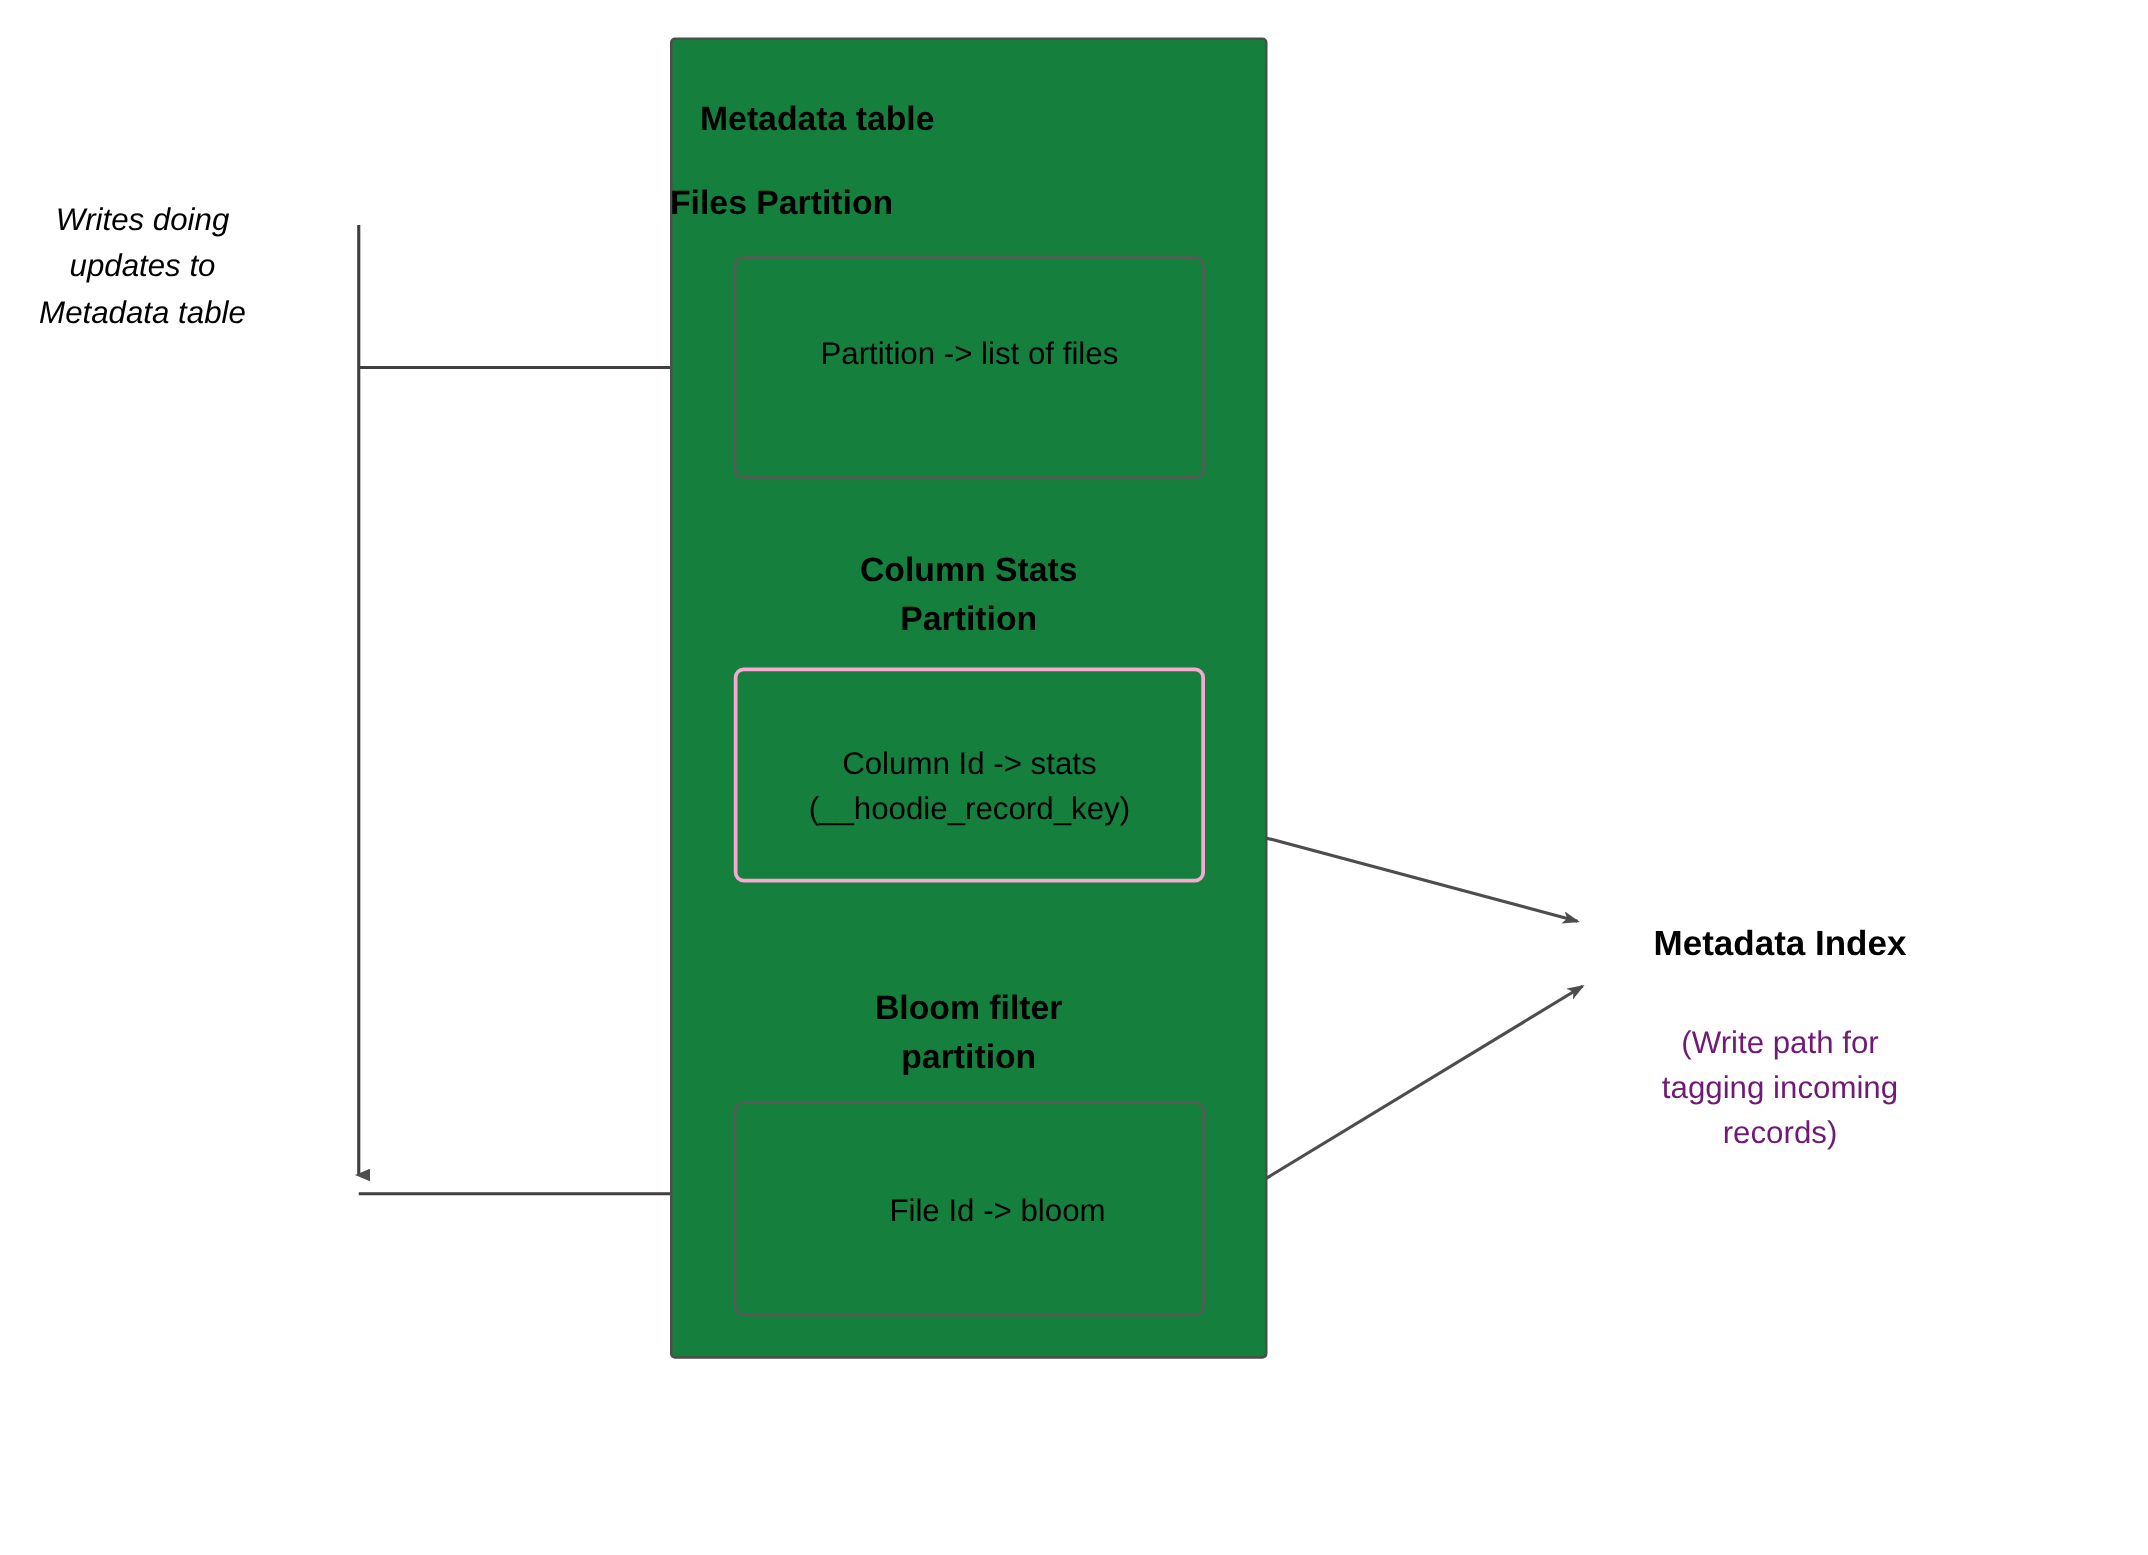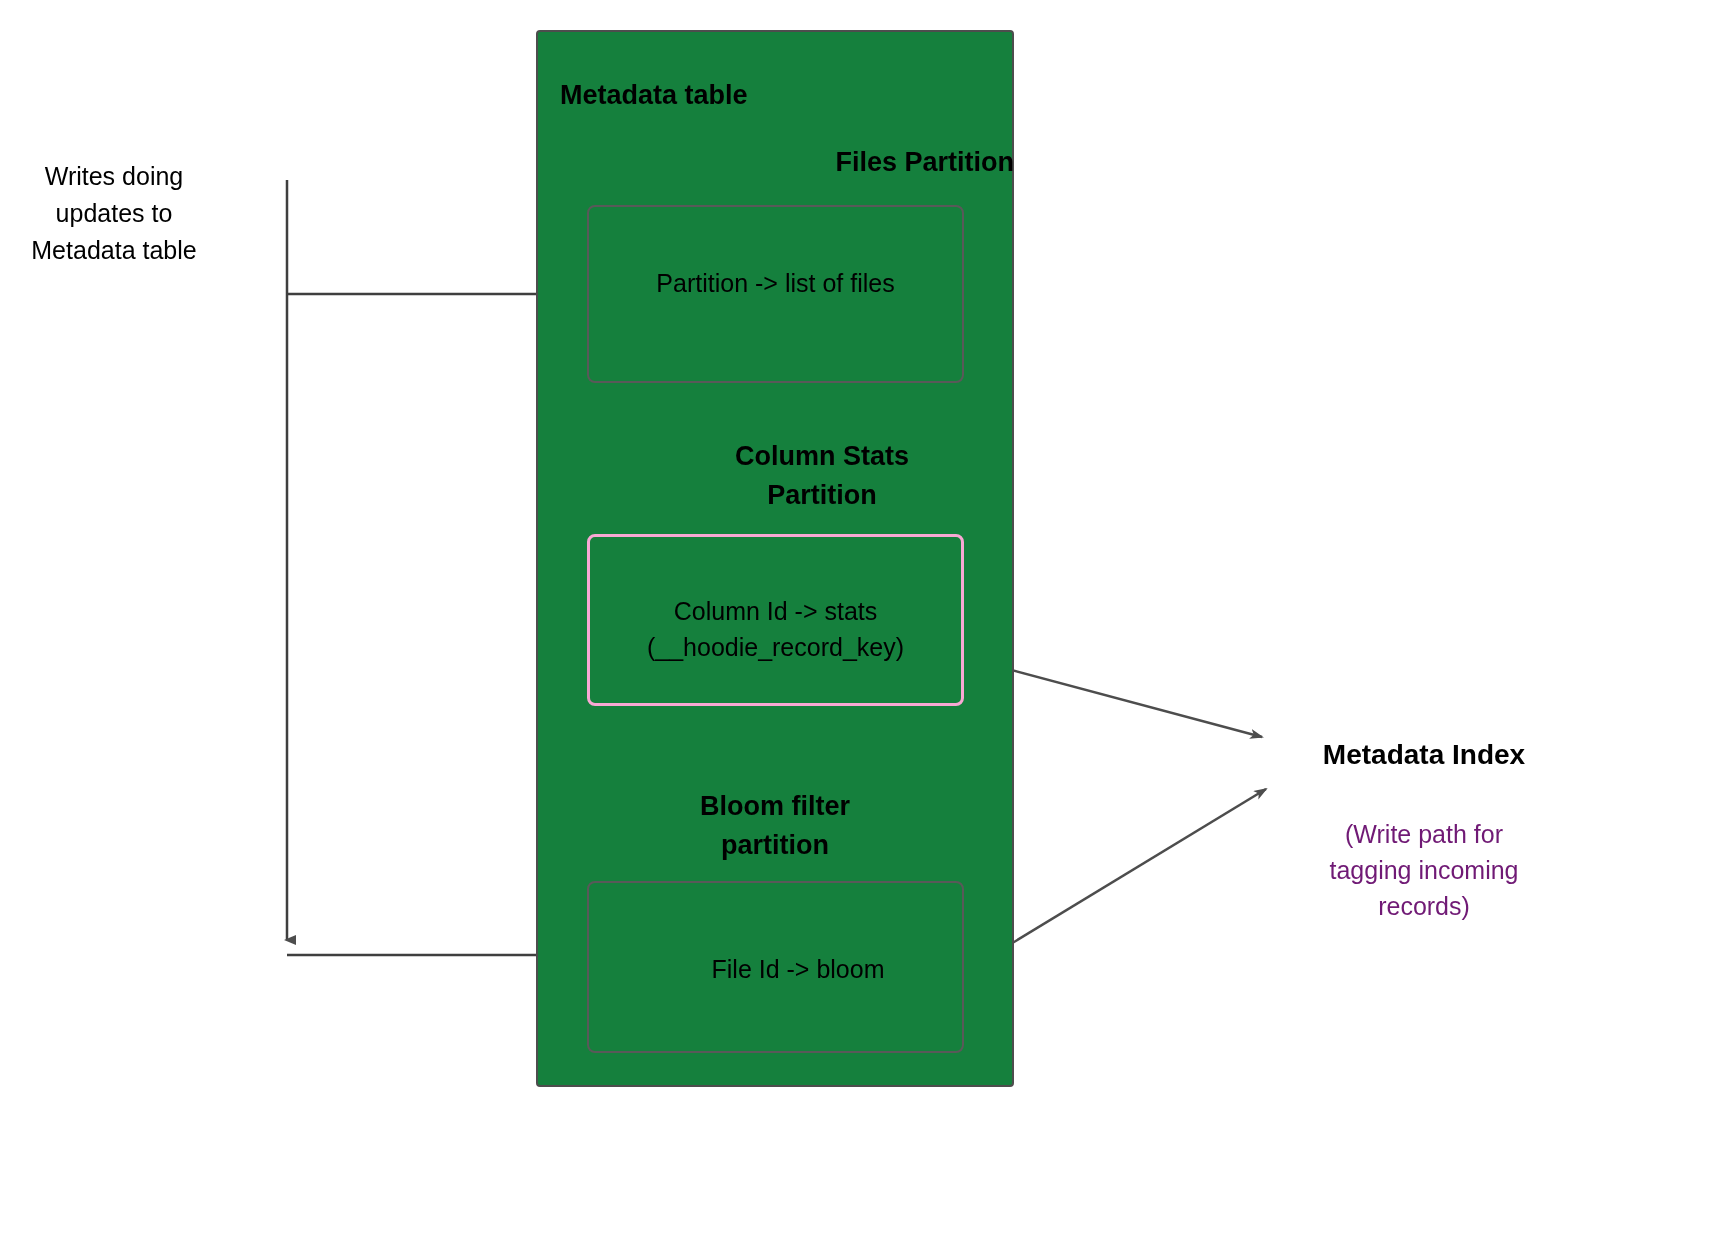--- a/index.html
+++ b/index.html
@@ -22,26 +22,26 @@
 
   .box-text{position:absolute;left:0;right:0;text-align:center;
             font-size:25px;line-height:36px;color:#000;}
 
   .files-text{top:58px;}
   .stats-text{top:56px;}
   .bloom-text{top:68px;padding-left:45px;}
 
   .hdr{position:absolute;font-weight:bold;color:#000;}
   .title-metadata-table{left:560px;top:80px;font-size:27px;}
-  .title-files{left:536px;top:147px;width:478px;text-align:right;font-size:27px;}
-  .title-stats{left:536px;top:437px;width:478px;text-align:center;font-size:27px;line-height:39px;padding-left:47px;}
+  .title-files{left:536px;top:147px;width:478px;text-align:left;font-size:27px;}
+  .title-stats{left:536px;top:437px;width:478px;text-align:center;font-size:27px;line-height:39px;}
   .title-bloom{left:536px;top:787px;width:478px;text-align:center;font-size:27px;line-height:39px;}
 
   .left-label{position:absolute;left:8px;top:158px;width:212px;text-align:center;
-              font-size:25px;line-height:37px;color:#000;}
+              font-size:25px;line-height:37px;color:#000;font-style:italic;}
 
   .right-title{position:absolute;left:1285px;top:739px;width:278px;text-align:center;
                font-weight:bold;font-size:28px;color:#000;}
   .right-sub{position:absolute;left:1285px;top:816px;width:278px;text-align:center;
              font-size:25px;line-height:36px;color:#701a75;}
 </style>
 </head>
 <body>
 
 <div id="canvas">

